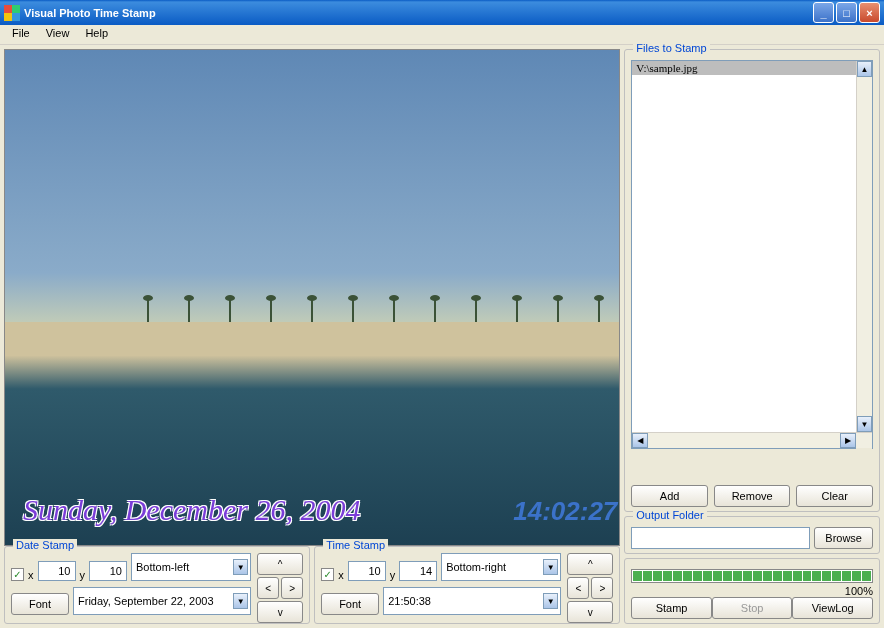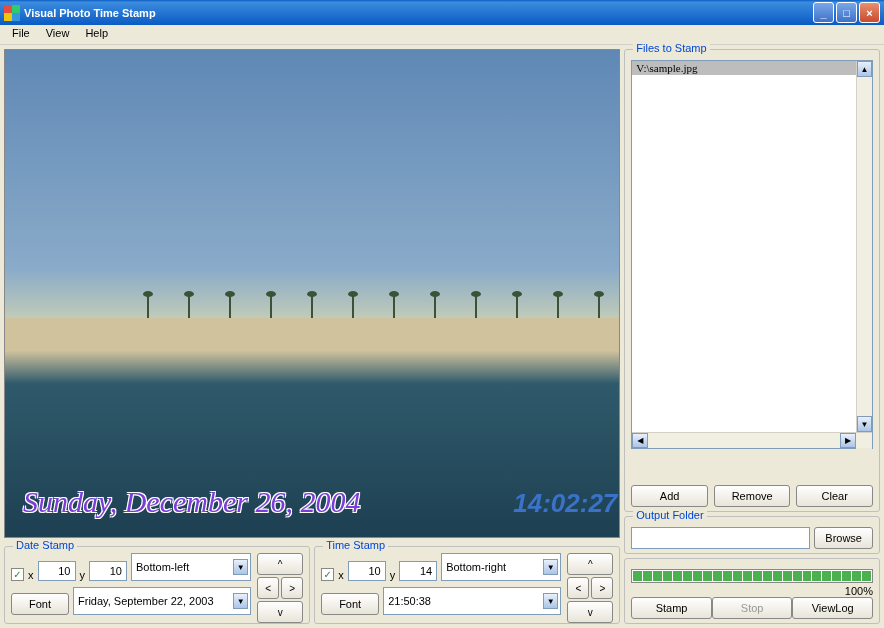--- a/index.html
+++ b/index.html
@@ -13,21 +13,21 @@
 .titlebar .app-icon span:nth-child(4){background:#3498db}
 .titlebar .title { flex: 1; }
 .titlebar .winbtns { display: flex; gap: 2px; }
 .titlebar .winbtn { width: 21px; height: 21px; background: linear-gradient(#7ba7e8,#3c72c9); border: 1px solid #fff; border-radius: 3px; display:flex; align-items:center; justify-content:center; color:#fff; font-family: Arial; font-size: 11px; cursor:pointer; }
 .titlebar .winbtn.close { background: linear-gradient(#e89070,#c94a2d); }
 
 .menubar { height: 20px; background: #ece9d8; display: flex; align-items: flex-start; padding: 0 4px; border-bottom: 1px solid #d4d0c8; }
 .menubar .menuitem { padding: 2px 8px; cursor: default; }
 
 .content { display: flex; padding: 4px; gap: 4px; height: calc(100% - 45px); }
-.left-col { width: 656px; display: flex; flex-direction: column; gap: 8px; }
+.left-col { width: 656px; display: flex; flex-direction: column; gap: 0; }
 .right-col { flex: 1; display: flex; flex-direction: column; gap: 4px; }
 
 .preview { flex: 1; border: 1px solid #888; background: #000; position: relative; overflow: hidden; }
 .sky { position:absolute; inset:0; background: linear-gradient(#5f88b5 0%, #8aabc9 45%, #c0cbb8 55%, #c0cbb8 57%); }
 .ocean { position:absolute; left:0; right:0; bottom:0; height:45%; background: linear-gradient(#cfc29d 0%, #cfc29d 15%, #2f5a6b 30%, #1d4052 100%); }
 .beach { position:absolute; left:0; right:0; top:55%; height:10%; background: linear-gradient(#d0c298,#c7b98e); }
 .palms { position:absolute; left:20%; right:0; top:50%; height:6%; display:flex; justify-content:space-around; }
 .palms span { width:2px; height:100%; background:#3b5237; position:relative; }
 .palms span::after { content:''; position:absolute; top:-3px; left:-4px; width:10px; height:6px; background:#3b5237; border-radius:50%; }
 .date-overlay { position:absolute; left:18px; bottom:18px; font-family: 'Brush Script MT', cursive; font-size: 30px; font-style: italic; color: #7b3dd8; text-shadow: 1px 1px 0 #fff, -1px -1px 0 #fff, 1px -1px 0 #fff, -1px 1px 0 #fff; }

